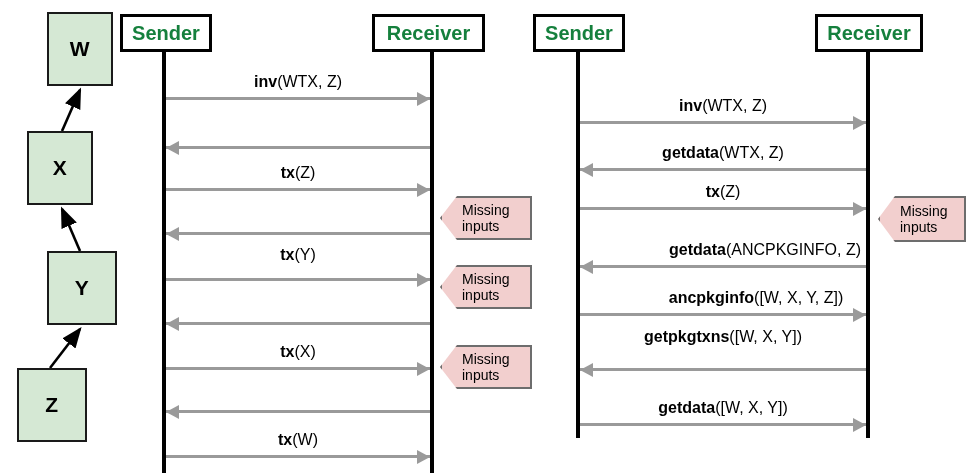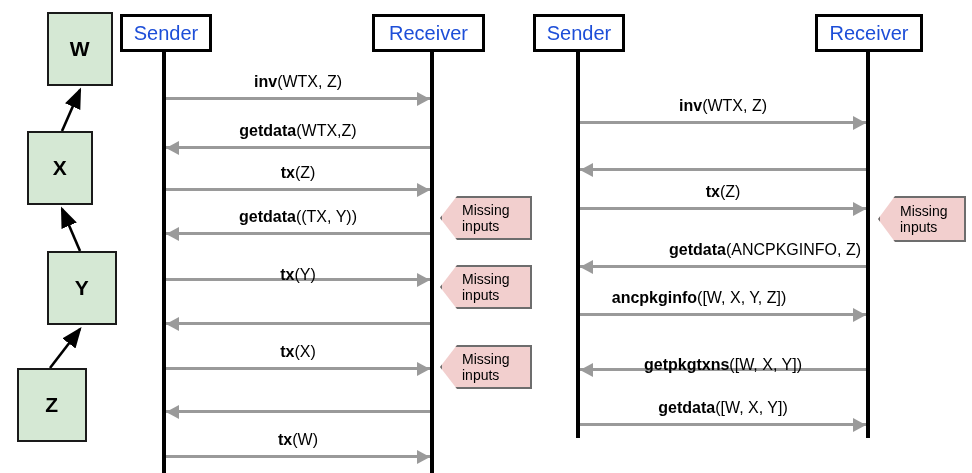--- a/index.html
+++ b/index.html
@@ -36,23 +36,23 @@
 
   
   .actor-box {
     position: absolute;
     background: #ffffff;
     border: 3px solid #000000;
     box-sizing: border-box;
     display: flex;
     align-items: center;
     justify-content: center;
-    font-weight: normal;
+    font-weight: bold;
     font-size: 20px;
-    color: #1d4ed8;
+    color: #15803d;
   }
 
   
   .lifeline {
     position: absolute;
     width: 4px;
     background: #000000;
   }
 
   
@@ -142,30 +142,28 @@
     <div class="lifeline" style="left: 162px; top: 52px; height: 421px;"></div>
     <div class="actor-box" style="left: 372px; top: 14px; width: 113px; height: 38px;">
       <span>Receiver</span>
     </div>
     <div class="lifeline" style="left: 430px; top: 52px; height: 421px;"></div>
     <div class="msg" style="left: 166px; top: 97px; width: 264px;"></div>
     <div class="arrowhead right" style="top: 91.5px; left: 417px;"></div>
     <div class="msg-label" style="left: 298px; top: 73px;"><b>inv</b><span class="args">(WTX, Z)</span></div>
     <div class="msg" style="left: 166px; top: 146px; width: 264px;"></div>
     <div class="arrowhead left" style="top: 140.5px; left: 166px;"></div>
-    <div class="msg-label" style="left: 298px; top: 122px;"><b>getdata</b><span class="args">(WTX,Z)</span></div>
     <div class="msg" style="left: 166px; top: 188px; width: 264px;"></div>
     <div class="arrowhead right" style="top: 182.5px; left: 417px;"></div>
     <div class="msg-label" style="left: 298px; top: 164px;"><b>tx</b><span class="args">(Z)</span></div>
     <div class="msg" style="left: 166px; top: 232px; width: 264px;"></div>
     <div class="arrowhead left" style="top: 226.5px; left: 166px;"></div>
-    <div class="msg-label" style="left: 298px; top: 208px;"><b>getdata</b><span class="args">((TX, Y))</span></div>
     <div class="msg" style="left: 166px; top: 278px; width: 264px;"></div>
     <div class="arrowhead right" style="top: 272.5px; left: 417px;"></div>
-    <div class="msg-label" style="left: 298px; top: 266px;"><b>tx</b><span class="args">(Y)</span></div>
+    <div class="msg-label" style="left: 298px; top: 246px;"><b>tx</b><span class="args">(Y)</span></div>
     <div class="msg" style="left: 166px; top: 322px; width: 264px;"></div>
     <div class="arrowhead left" style="top: 316.5px; left: 166px;"></div>
     <div class="msg" style="left: 166px; top: 367px; width: 264px;"></div>
     <div class="arrowhead right" style="top: 361.5px; left: 417px;"></div>
     <div class="msg-label" style="left: 298px; top: 343px;"><b>tx</b><span class="args">(X)</span></div>
     <div class="msg" style="left: 166px; top: 410px; width: 264px;"></div>
     <div class="arrowhead left" style="top: 404.5px; left: 166px;"></div>
     <div class="msg" style="left: 166px; top: 455px; width: 264px;"></div>
     <div class="arrowhead right" style="top: 449.5px; left: 417px;"></div>
     <div class="msg-label" style="left: 298px; top: 431px;"><b>tx</b><span class="args">(W)</span></div>
@@ -187,32 +185,33 @@
     <div class="lifeline" style="left: 576px; top: 52px; height: 386px;"></div>
     <div class="actor-box" style="left: 815px; top: 14px; width: 108px; height: 38px;">
       <span>Receiver</span>
     </div>
     <div class="lifeline" style="left: 866px; top: 52px; height: 386px;"></div>
     <div class="msg" style="left: 580px; top: 121px; width: 286px;"></div>
     <div class="arrowhead right" style="top: 115.5px; left: 853px;"></div>
     <div class="msg-label" style="left: 723px; top: 97px;"><b>inv</b><span class="args">(WTX, Z)</span></div>
     <div class="msg" style="left: 580px; top: 168px; width: 286px;"></div>
     <div class="arrowhead left" style="top: 162.5px; left: 580px;"></div>
+    <div class="msg-label" style="left: 723px; top: 144px;"><b>getdata</b><span class="args">(WTX, Z)</span></div>
     <div class="msg" style="left: 580px; top: 207px; width: 286px;"></div>
     <div class="arrowhead right" style="top: 201.5px; left: 853px;"></div>
     <div class="msg-label" style="left: 723px; top: 183px;"><b>tx</b><span class="args">(Z)</span></div>
     <div class="msg" style="left: 580px; top: 265px; width: 286px;"></div>
     <div class="arrowhead left" style="top: 259.5px; left: 580px;"></div>
     <div class="msg-label" style="left: 765px; top: 241px;"><b>getdata</b><span class="args">(ANCPKGINFO, Z)</span></div>
     <div class="msg" style="left: 580px; top: 313px; width: 286px;"></div>
     <div class="arrowhead right" style="top: 307.5px; left: 853px;"></div>
-    <div class="msg-label" style="left: 699px; top: 289px;"><b>ancpkginfo</b><span class="args">([W, X, Y, Z])</span></div>
+    <div class="msg-label" style="left: 756px; top: 289px;"><b>ancpkginfo</b><span class="args">([W, X, Y, Z])</span></div>
     <div class="msg" style="left: 580px; top: 368px; width: 286px;"></div>
     <div class="arrowhead left" style="top: 362.5px; left: 580px;"></div>
-    <div class="msg-label" style="left: 723px; top: 356px;"><b>getpkgtxns</b><span class="args">([W, X, Y])</span></div>
+    <div class="msg-label" style="left: 723px; top: 328px;"><b>getpkgtxns</b><span class="args">([W, X, Y])</span></div>
     <div class="msg" style="left: 580px; top: 423px; width: 286px;"></div>
     <div class="arrowhead right" style="top: 417.5px; left: 853px;"></div>
     <div class="msg-label" style="left: 723px; top: 399px;"><b>getdata</b><span class="args">([W, X, Y])</span></div>
     <div class="callout" style="left: 878px; top: 196px; width: 88px; height: 46px;">
       <span class="cl">Missing</span>
       <span class="cl">inputs</span>
     </div>
   </div>
 
 </body></html>

